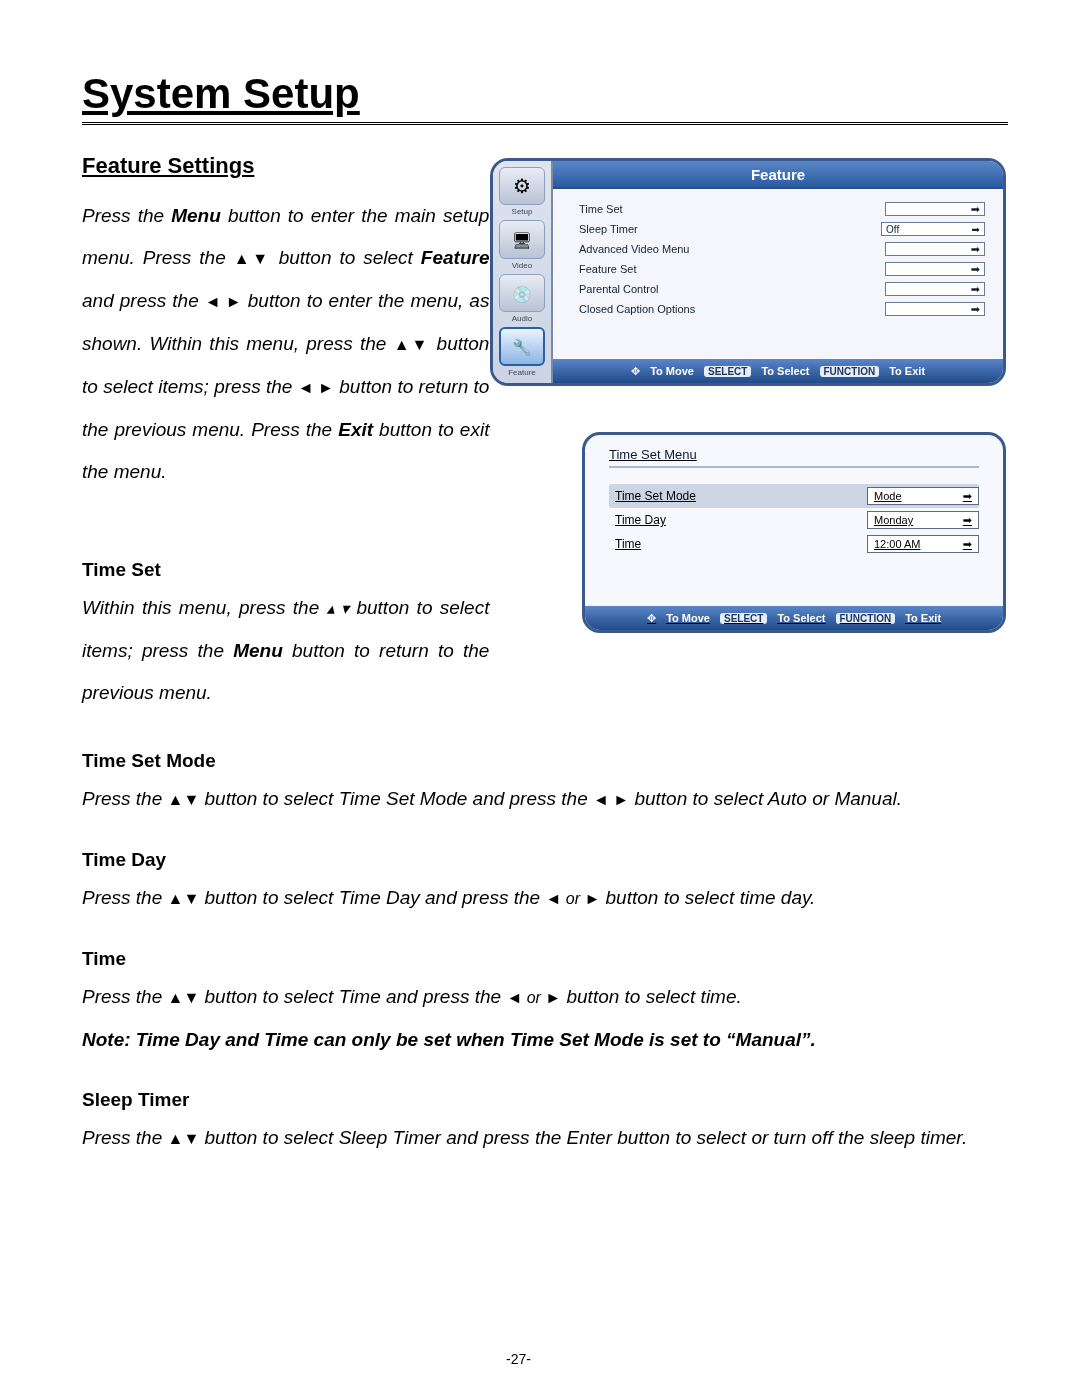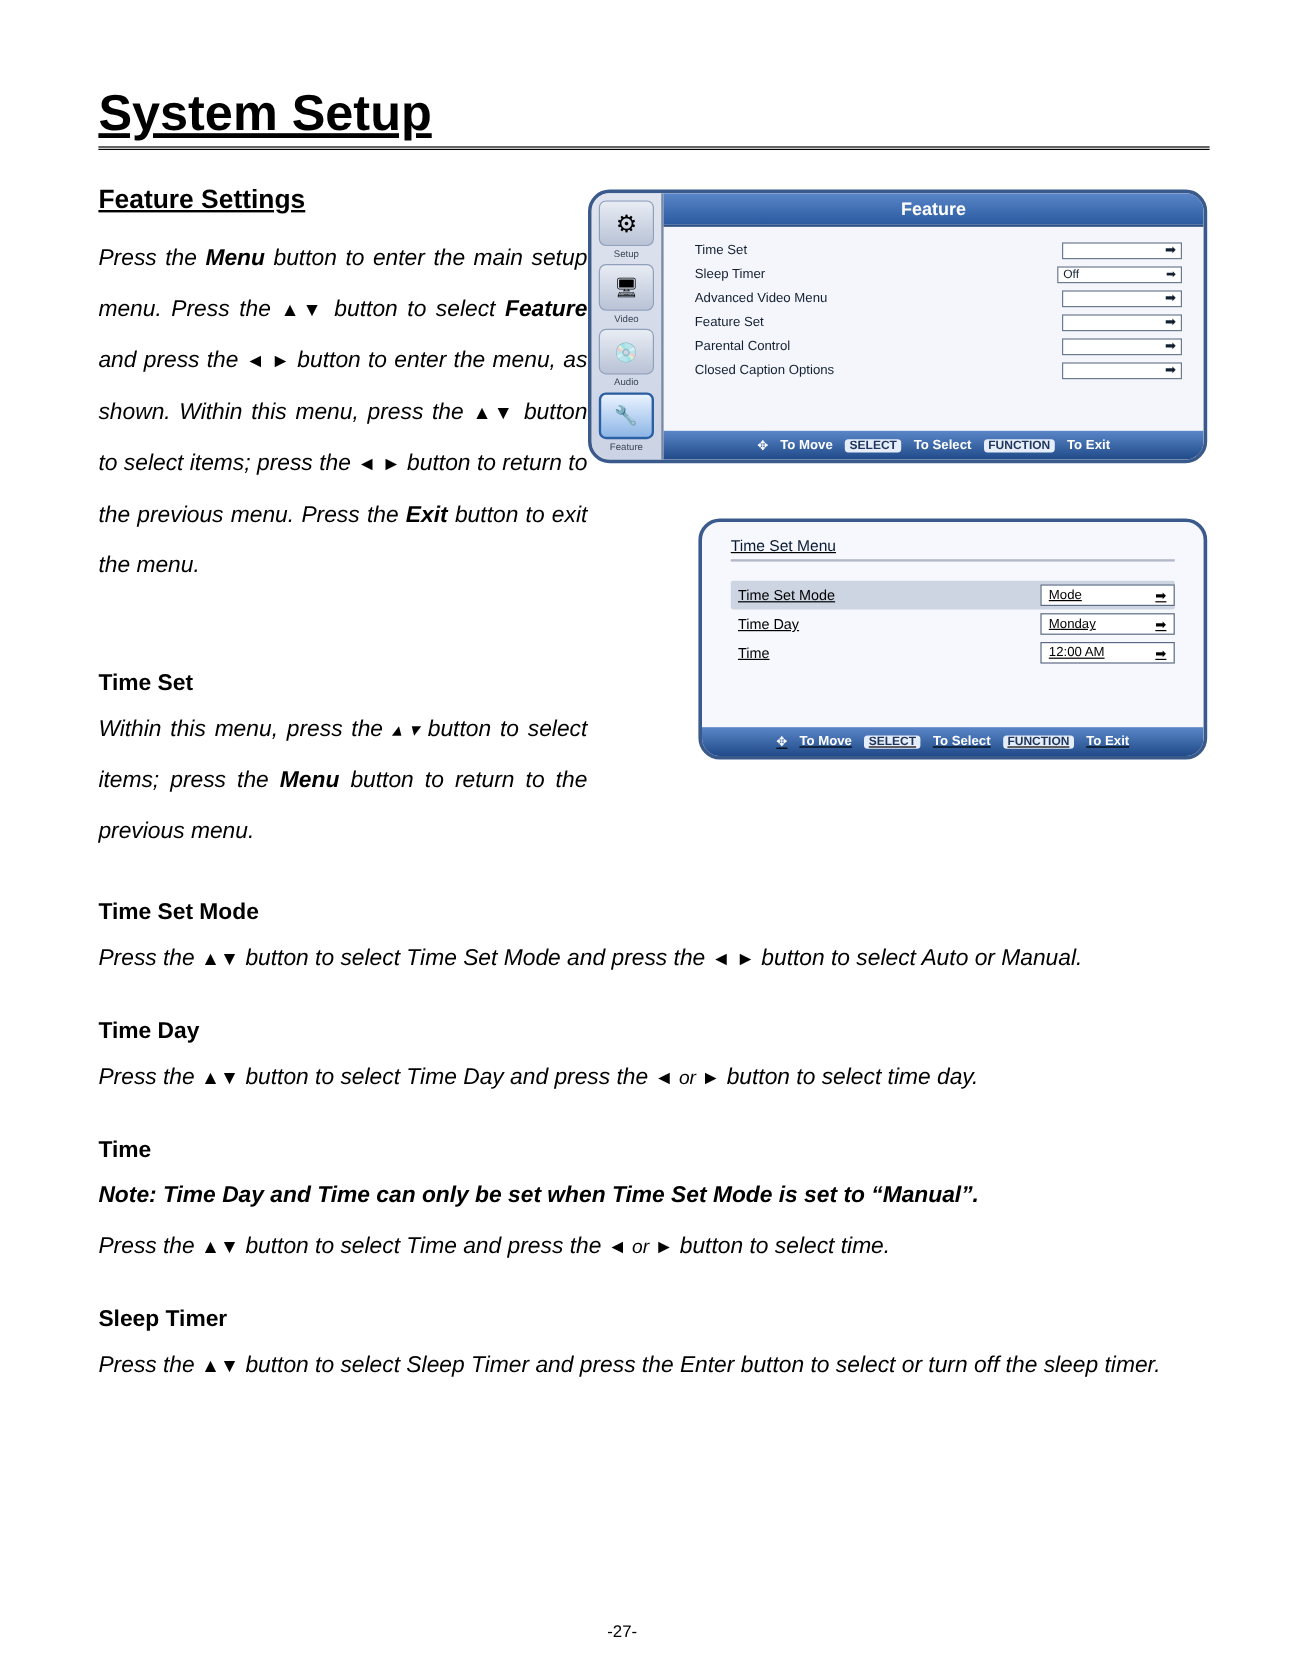--- a/index.html
+++ b/index.html
@@ -199,24 +199,24 @@
 
   <div class="block" style="margin-top:28px;">
     <h3 class="sub">Time Day</h3>
     <p class="body">
       <span>Press the </span><span class="arrow">▲▼</span><span> button to select Time Day and press the </span><span class="arrow">◄ or ►</span><span> button to select time day.</span>
     </p>
   </div>
 
   <div class="block" style="margin-top:28px;">
     <h3 class="sub">Time</h3>
+    <p class="body">
+      <span>Press the </span><span class="arrow">▲▼</span><span> button to select Time and press the </span><span class="arrow">◄ or ►</span><span> button to select time.</span>
+    </p>
     <p class="body"><b>Note: Time Day and Time can only be set when Time Set Mode is set to “Manual”.</b></p>
-    <p class="body">
-      <span>Press the </span><span class="arrow">▲▼</span><span> button to select Time and press the </span><span class="arrow">◄ or ►</span><span> button to select time.</span>
-    </p>
   </div>
 
   <div class="block" style="margin-top:28px;">
     <h3 class="sub">Sleep Timer</h3>
     <p class="body">
       <span>Press the </span><span class="arrow">▲▼</span><span> button to select Sleep Timer and press the Enter button to select or turn off the sleep timer.</span>
     </p>
   </div>
 
   <div class="page-num">-27-</div>

